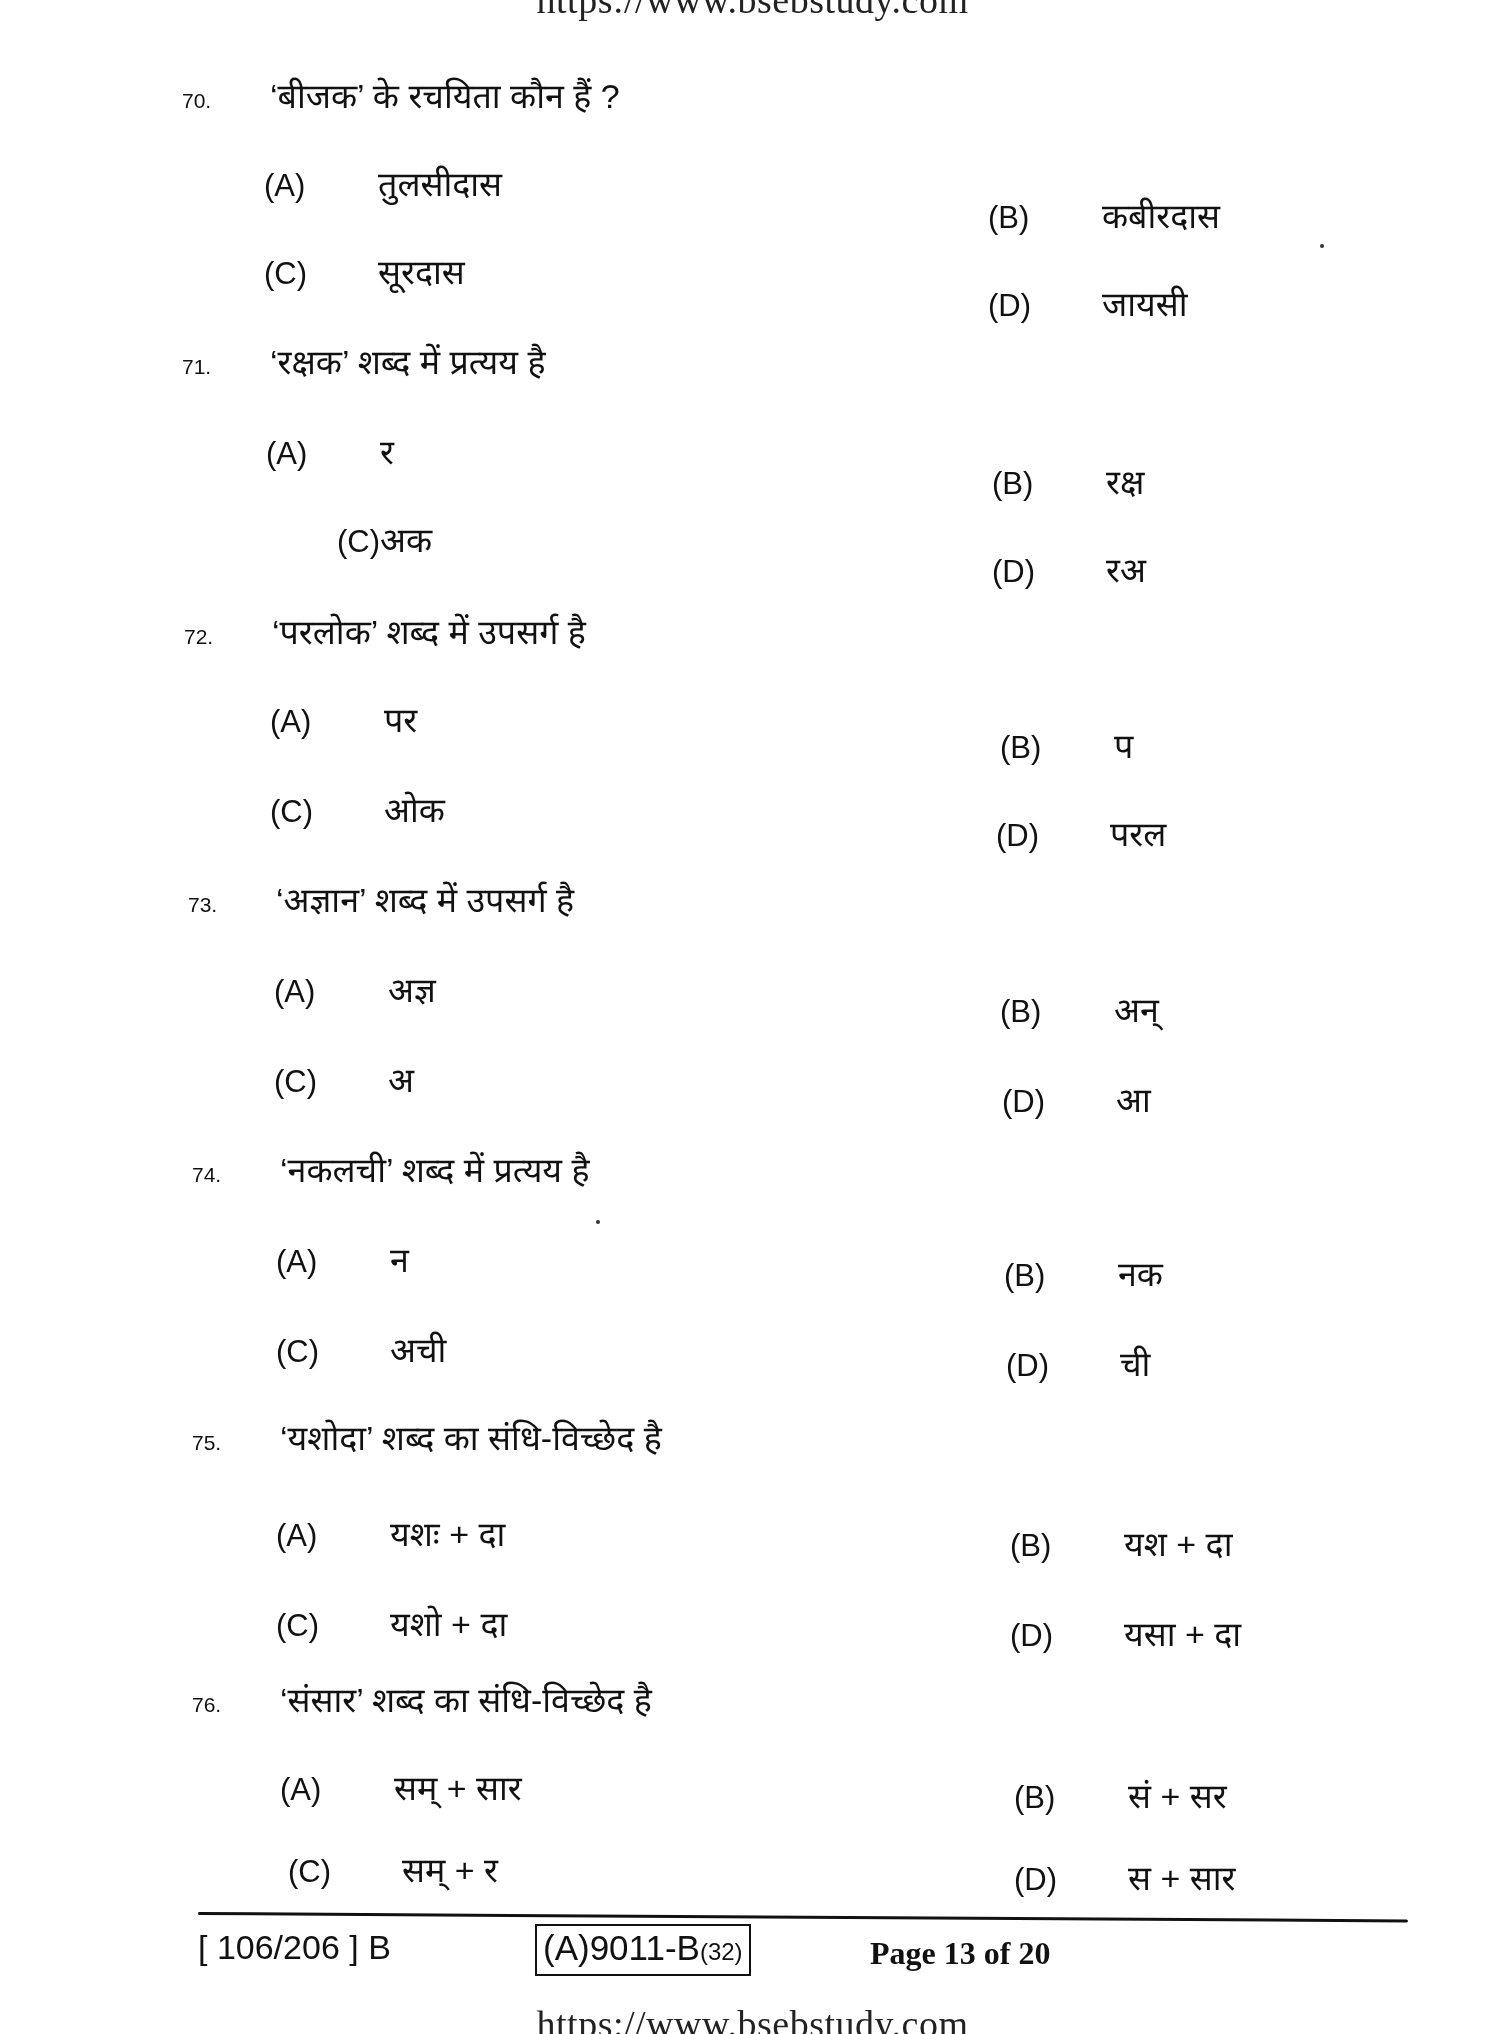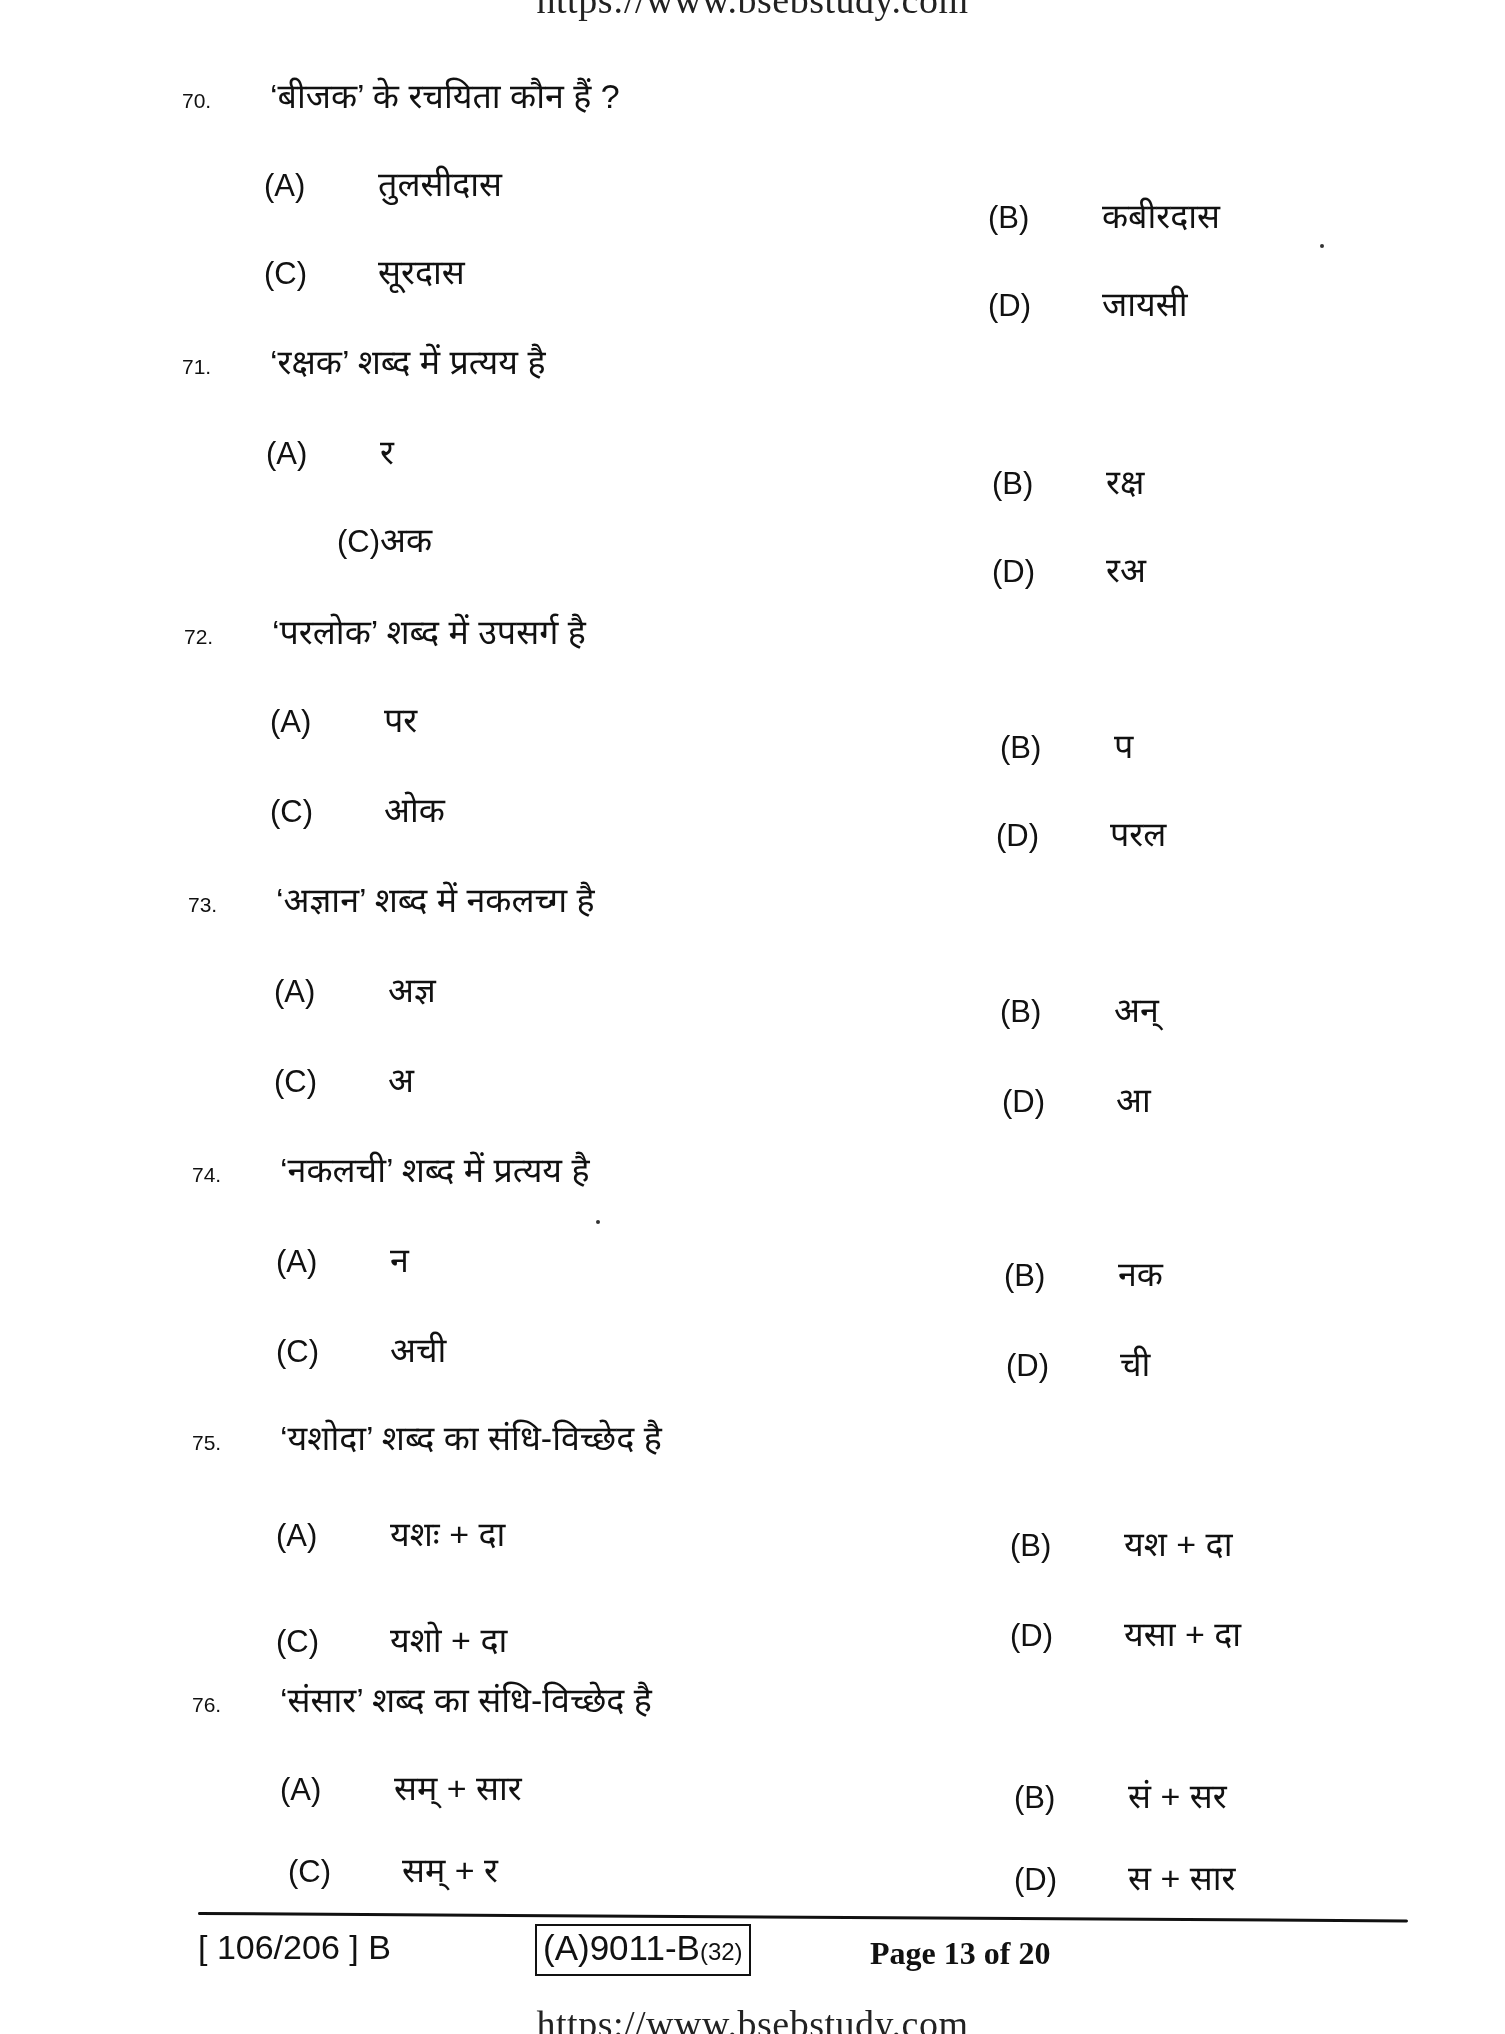--- a/index.html
+++ b/index.html
@@ -58,41 +58,41 @@
 
 <div class="q" style="left:184px; top:608px;">
   <span class="qnum">72.</span><span>‘परलोक’ शब्द में उपसर्ग है</span>
 </div>
 <div class="opt" style="left:270px; top:696px;"><span class="lbl">(A)</span><span class="val">पर</span></div>
 <div class="opt" style="left:1000px; top:722px;"><span class="lbl">(B)</span><span class="val">प</span></div>
 <div class="opt" style="left:270px; top:786px;"><span class="lbl">(C)</span><span class="val">ओक</span></div>
 <div class="opt" style="left:996px; top:810px;"><span class="lbl">(D)</span><span class="val">परल</span></div>
 
 <div class="q" style="left:188px; top:876px;">
-  <span class="qnum">73.</span><span>‘अज्ञान’ शब्द में नकलच्ग है</span>
+  <span class="qnum">73.</span><span>‘अज्ञान’ शब्द में उपसर्ग है</span>
 </div>
 <div class="opt" style="left:274px; top:966px;"><span class="lbl">(A)</span><span class="val">अज्ञ</span></div>
 <div class="opt" style="left:1000px; top:986px;"><span class="lbl">(B)</span><span class="val">अन्</span></div>
 <div class="opt" style="left:274px; top:1056px;"><span class="lbl">(C)</span><span class="val">अ</span></div>
 <div class="opt" style="left:1002px; top:1076px;"><span class="lbl">(D)</span><span class="val">आ</span></div>
 
 <div class="q" style="left:192px; top:1146px;">
   <span class="qnum">74.</span><span>‘नकलची’ शब्द में प्रत्यय है</span>
 </div>
 <div class="opt" style="left:276px; top:1236px;"><span class="lbl">(A)</span><span class="val">न</span></div>
 <div class="opt" style="left:1004px; top:1250px;"><span class="lbl">(B)</span><span class="val">नक</span></div>
 <div class="opt" style="left:276px; top:1326px;"><span class="lbl">(C)</span><span class="val">अची</span></div>
 <div class="opt" style="left:1006px; top:1340px;"><span class="lbl">(D)</span><span class="val">ची</span></div>
 
 <div class="q" style="left:192px; top:1414px;">
   <span class="qnum">75.</span><span>‘यशोदा’ शब्द का संधि-विच्छेद है</span>
 </div>
 <div class="opt" style="left:276px; top:1510px;"><span class="lbl">(A)</span><span class="val">यशः + दा</span></div>
 <div class="opt" style="left:1010px; top:1520px;"><span class="lbl">(B)</span><span class="val">यश + दा</span></div>
-<div class="opt" style="left:276px; top:1600px;margin-top:16px;"><span class="lbl">(C)</span><span class="val">यशो + दा</span></div>
+<div class="opt" style="left:276px; top:1600px;"><span class="lbl">(C)</span><span class="val">यशो + दा</span></div>
 <div class="opt" style="left:1010px; top:1610px;"><span class="lbl">(D)</span><span class="val">यसा + दा</span></div>
 
 <div class="q" style="left:192px; top:1676px;">
   <span class="qnum">76.</span><span>‘संसार’ शब्द का संधि-विच्छेद है</span>
 </div>
 <div class="opt" style="left:280px; top:1764px;"><span class="lbl">(A)</span><span class="val">सम् + सार</span></div>
 <div class="opt" style="left:1014px; top:1772px;"><span class="lbl">(B)</span><span class="val">सं + सर</span></div>
 <div class="opt" style="left:288px; top:1846px;"><span class="lbl">(C)</span><span class="val">सम् + र</span></div>
 <div class="opt" style="left:1014px; top:1854px;"><span class="lbl">(D)</span><span class="val">स + सार</span></div>
 

